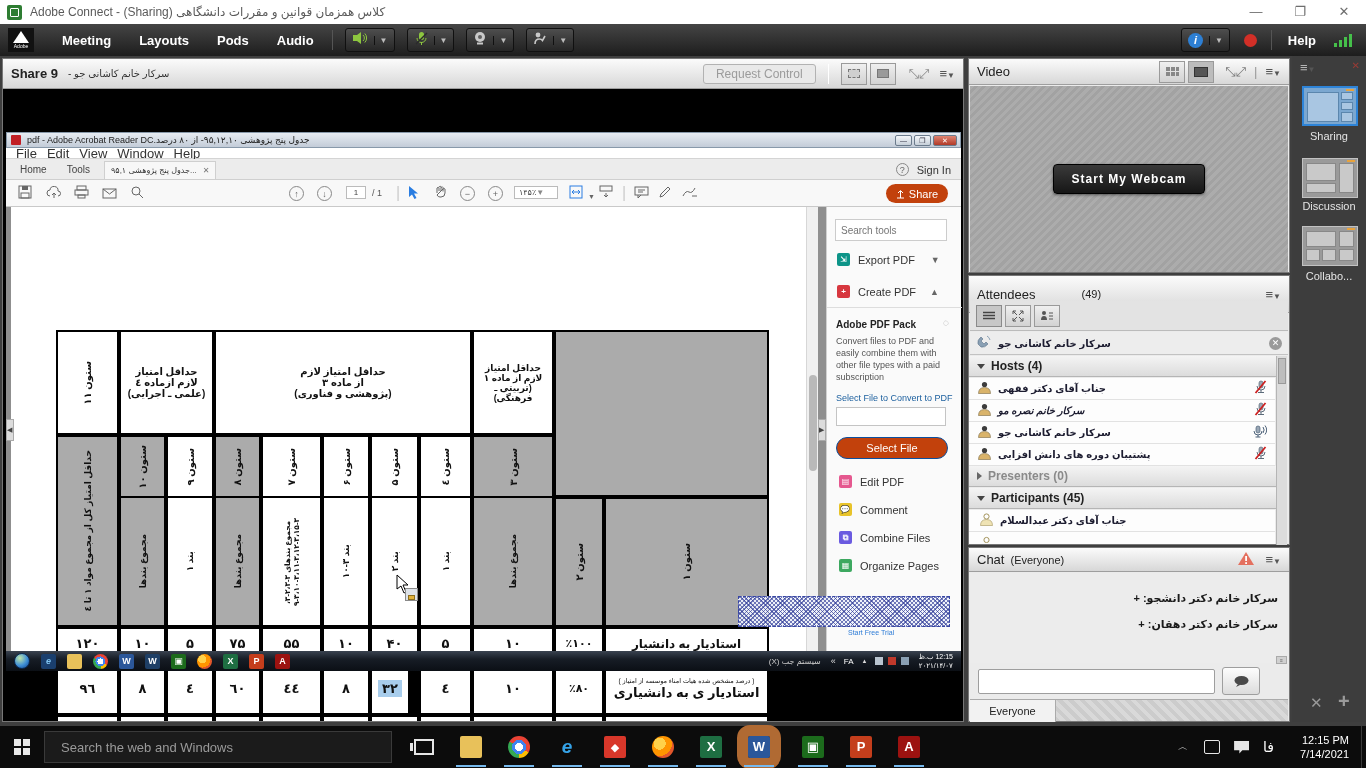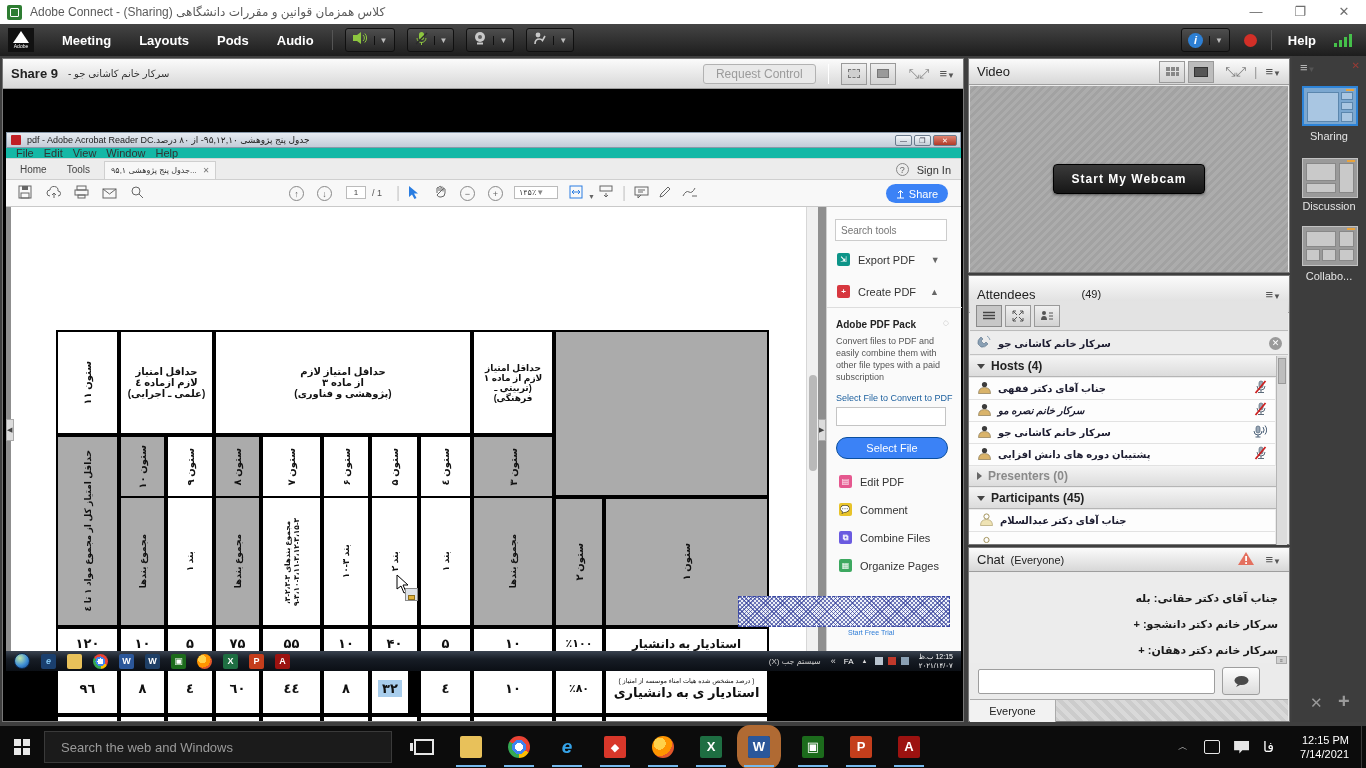--- a/index.html
+++ b/index.html
@@ -32,29 +32,29 @@
   .pod{position:absolute;background:#ebebeb;border:1px solid #777;}
   .podh{height:26px;background:linear-gradient(#fbfbfb,#d7d7d7);border-bottom:1px solid #9e9e9e;display:flex;align-items:center;padding:0 8px;font-size:13px;color:#222;}
   .menu-ic{color:#555;font-size:13px;}
   .menu-ic small{font-size:8px;color:#555;}
   
   #sharebody{position:absolute;left:0;top:30px;width:960px;height:632px;background:#000;overflow:hidden;}
   
   .pdftb{background:linear-gradient(#e7ecf2,#c3ccd8);border:1px solid #8899aa;display:flex;align-items:center;font-size:9px;color:#222;}
   .w7b{width:17px;height:11px;border:1px solid #6b7b8c;border-radius:2px;background:linear-gradient(#f4f7fa,#c6cfd9);margin-left:2px;font-size:7px;line-height:9px;text-align:center;color:#334;}
   .w7b.close{background:linear-gradient(#e08573,#b13a28);color:#fff;width:24px;}
-  .pdfmenu{background:#14b8a6;border-bottom:1px solid #d4d4d4;display:flex;align-items:center;font-size:11px;color:#333;text-align:center;}
+  .pdfmenu{background:#ffffff;border-bottom:1px solid #d4d4d4;display:flex;align-items:center;font-size:13px;color:#333;text-align:center;}
   .pdfmenu span{margin-left:10px;}
   .pdftabs{background:#ececec;border-bottom:1px solid #cfcfcf;display:flex;align-items:flex-end;font-size:10px;color:#444;}
   .doctab{background:#f7f7f7;border:1px solid #cfcfcf;border-bottom:none;height:18px;display:flex;align-items:center;padding:0 6px;font-size:8px;color:#333;}
   .pdftool{background:#f8f8f8;border-bottom:1px solid #c9c9c9;}
   .ticon{position:absolute;top:5px;color:#666;}
   .circ{width:15px;height:15px;border:1px solid #888;border-radius:50%;color:#666;font-size:9px;text-align:center;line-height:14px;}
   .zoombox{border:1px solid #bbb;background:#fff;font-size:8px;color:#444;padding:1px 4px;}
-  .bluebtn{background:#3b82f6;color:#fff;border-radius:11px;font-size:11px;display:flex;align-items:center;justify-content:center;}
+  .bluebtn{background:#c2410c;color:#fff;border-radius:11px;font-size:11px;display:flex;align-items:center;justify-content:center;}
   
   #ptable{position:absolute;left:50px;top:123px;width:713px;height:437px;background:#000;overflow:hidden;}
   .cell{position:absolute;background:#fff;display:flex;align-items:center;justify-content:center;text-align:center;overflow:hidden;color:#111;font-weight:bold;}
   .cell.gray{background:#ababab;}
   .hd{font-size:10px;}
   .num{font-size:13px;}
   .hl{background:#a8cdec;}
   
   .ptool{display:flex;align-items:center;position:absolute;font-size:11px;color:#333;}
   .ptool .ic{width:13px;height:13px;border-radius:2px;margin-right:8px;color:#fff;font-size:8px;font-weight:bold;text-align:center;line-height:13px;}
@@ -635,21 +635,20 @@
       <div style="margin-left:auto;display:flex;align-items:center;">
         <span><svg width="18" height="15">
               <polygon points="9,1 17,14 1,14" fill="#e4705f"></polygon>
               <rect x="8.2" y="5" width="1.8" height="5" fill="#fff"></rect>
               <rect x="8.2" y="11.2" width="1.8" height="1.8" fill="#fff"></rect>
             </svg></span>
         <div class="menu-ic" style="margin-left:10px;">≡<small>▼</small></div>
       </div>
     </div>
     <div class="abs rtl" style="left:1px;top:25px;width:318px;height:90px;background:#ececec;padding:12px 10px 0 10px;font-size:11px;font-weight:bold;color:#1a1a1a;line-height:26px;">
-      <div>جناب آقای دکتر حقانی: بله</div>
       <div>سرکار خانم دکتر دانشجو: +</div>
       <div>سرکار خانم دکتر دهقان: +</div>
     </div>
     <div class="abs" style="left:307px;top:108px;width:11px;height:8px;background:#d0d0d0;border:1px solid #aaa;font-size:5px;line-height:7px;text-align:center;color:#666;">≡</div>
     <input class="abs" style="left: 9px; top: 121px; width: 237px; height: 25px; border: 1px solid rgb(158, 158, 158); border-radius: 2px; background: rgb(255, 255, 255);">
     <div class="abs" style="left:253px;top:119px;width:38px;height:28px;background:linear-gradient(#fdfdfd,#dcdcdc);border:1px solid #9e9e9e;border-radius:3px;display:flex;align-items:center;justify-content:center;">
       <svg width="17" height="13">
           <ellipse cx="8.5" cy="5.5" rx="7" ry="4.5" fill="#4a4a4a"></ellipse>
           <path d="M5 9 l-2 3 5-2.5 z" fill="#4a4a4a"></path>
         </svg>

